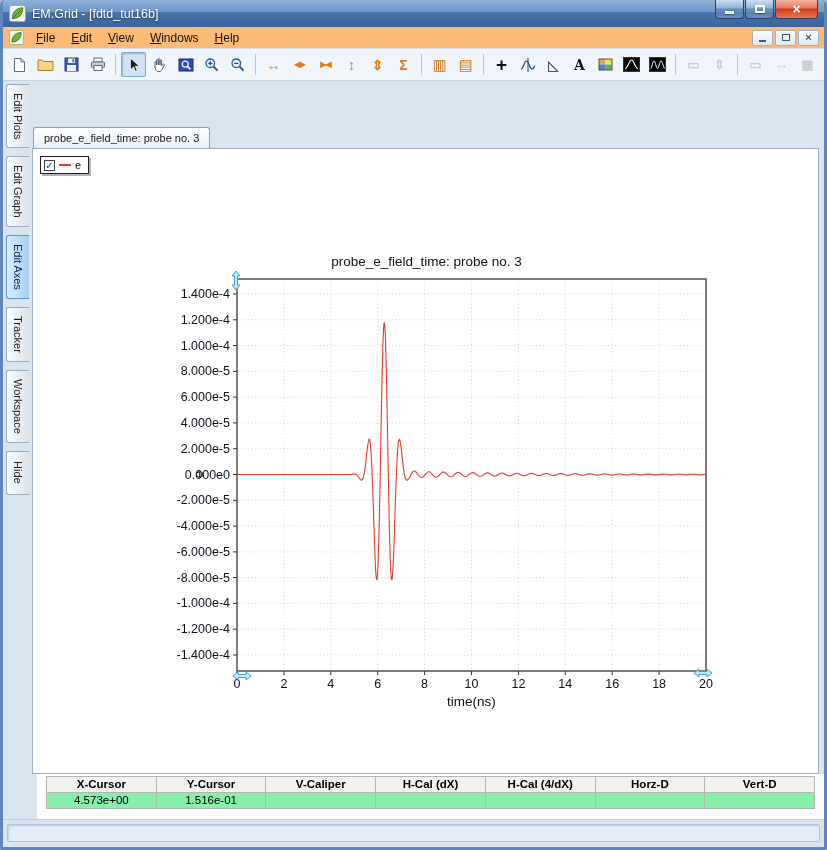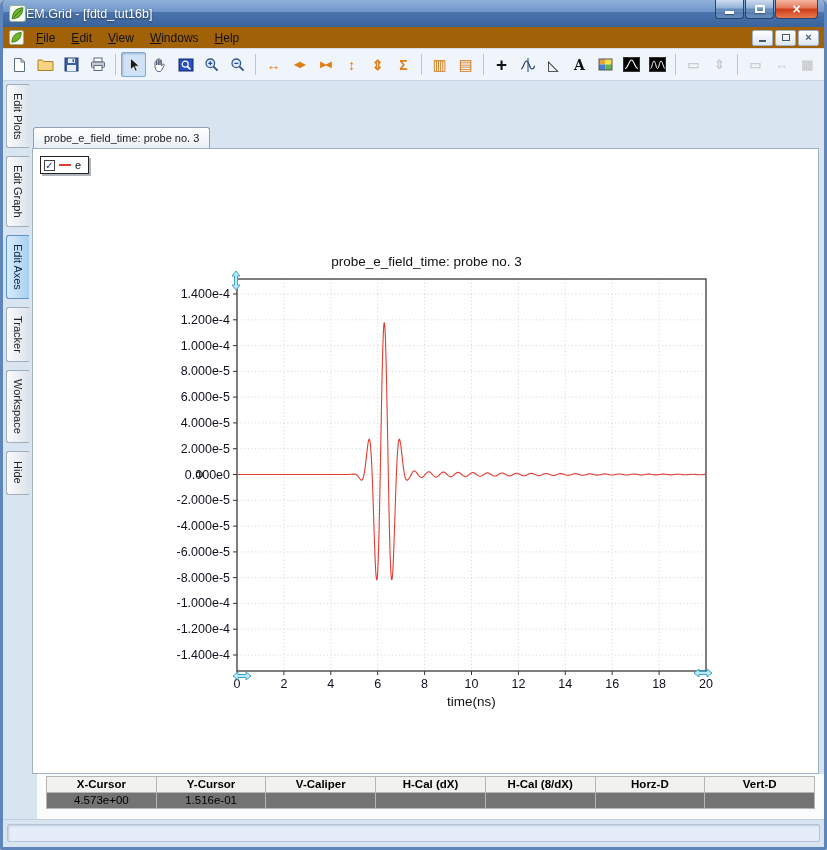--- a/index.html
+++ b/index.html
@@ -16,38 +16,38 @@
   }
 
   
   .titlebar{
     height:27px; flex:0 0 auto;
     background:linear-gradient(#8fb0da 0%, #6e96c8 45%, #4a74ad 46%, #3a639c 100%);
     display:flex; align-items:center; padding:0 6px;
     color:#fff;
   }
   .app-icon{ width:17px; height:17px; display:inline-flex; }
-  .title-text{ font-size:12.5px; flex:1;
+  .title-text{ font-size:12.5px; margin-left:6px; flex:1;
     text-shadow:0 1px 2px rgba(0,0,0,.55); white-space:nowrap; }
   .win-buttons{ display:flex; gap:1px; align-self:flex-start; }
   .wb{
     width:29px; height:19px; border:1px solid #29436b; border-top:none;
     border-radius:0 0 4px 4px;
     background:linear-gradient(rgba(255,255,255,.55),rgba(195,214,238,.3) 45%,rgba(70,105,150,.4) 50%,rgba(165,193,226,.4));
     color:#fff; display:flex; align-items:center; justify-content:center; padding:0;
   }
   .wb.close{ width:43px;
     background:linear-gradient(#f4b7a1,#e4765b 45%,#ce3a17 50%,#e87950);
     font-size:14px; font-weight:700; line-height:1; }
   .wb-bar{ width:9px; height:3px; background:#fff; margin-top:7px; box-shadow:0 1px 1px rgba(0,0,0,.4); }
   .wb-box{ width:10px; height:8px; border:2px solid #fff; box-shadow:0 1px 1px rgba(0,0,0,.3); }
 
   
   .menubar{
-    height:22px; flex:0 0 auto; background:#a16207;
+    height:22px; flex:0 0 auto; background:#fdba74;
     border-bottom:1px solid #d4dce8;
     display:flex; align-items:center; padding:0 4px;
   }
   .mdi-doc-icon{ width:15px; height:15px; display:inline-flex; margin:0 4px 0 2px; }
   .menu-item{ font-size:12px; color:#111; padding:2px 8px; cursor:default; }
   .mdi-buttons{ margin-left:auto; display:flex; gap:2px; padding-right:1px; }
   .mdi-btn{
     width:21px; height:16px; border:1px solid #9fb2ca; border-radius:2px;
     background:linear-gradient(#fdfefe,#dde7f2);
     display:flex; align-items:center; justify-content:center; padding:0; color:#44586f;
@@ -128,21 +128,21 @@
   
   .readout{ flex:0 0 auto; background:#fbfcfe; padding:2px 9px 10px 9px;margin-left:34px; }
   .readout-grid{ display:grid; grid-template-columns:repeat(7,1fr);
     border-left:1px solid #b5b5b5; border-top:1px solid #b5b5b5; }
   .ro-cell{
     border-right:1px solid #b5b5b5; border-bottom:1px solid #b5b5b5;
     font-size:11.5px; text-align:center; padding:1px 0; height:16px;
     white-space:nowrap; overflow:hidden; color:#000;
   }
   .ro-head{ font-weight:700; background:#f1f1ee; }
-  .ro-val{ background:#737373; }
+  .ro-val{ background:#86efac; }
 
   
   .statusbar{ flex:0 0 auto; height:28px; background:#d9e4f1;
     border-top:1px solid #c2cfdf; padding:4px 4px; }
   .status-field{ height:18px; border:1px solid #b3c3d8; background:#e4edf8;
     border-radius:2px; box-shadow:inset 1px 1px 2px rgba(120,140,165,.35); }
 </style>
 </head>
 <body>
 
@@ -449,21 +449,21 @@
       </div>
     </div>
   </div>
 
   <div class="readout">
     <div class="readout-grid" id="readout-grid">
         <div class="ro-cell ro-head">X-Cursor</div>
         <div class="ro-cell ro-head">Y-Cursor</div>
         <div class="ro-cell ro-head">V-Caliper</div>
         <div class="ro-cell ro-head">H-Cal (dX)</div>
-        <div class="ro-cell ro-head">H-Cal (8/dX)</div>
+        <div class="ro-cell ro-head">H-Cal (4/dX)</div>
         <div class="ro-cell ro-head">Horz-D</div>
         <div class="ro-cell ro-head">Vert-D</div>
         <div class="ro-cell ro-val">4.573e+00</div>
         <div class="ro-cell ro-val">1.516e-01</div>
         <div class="ro-cell ro-val"></div>
         <div class="ro-cell ro-val"></div>
         <div class="ro-cell ro-val"></div>
         <div class="ro-cell ro-val"></div>
         <div class="ro-cell ro-val"></div>
       </div>

